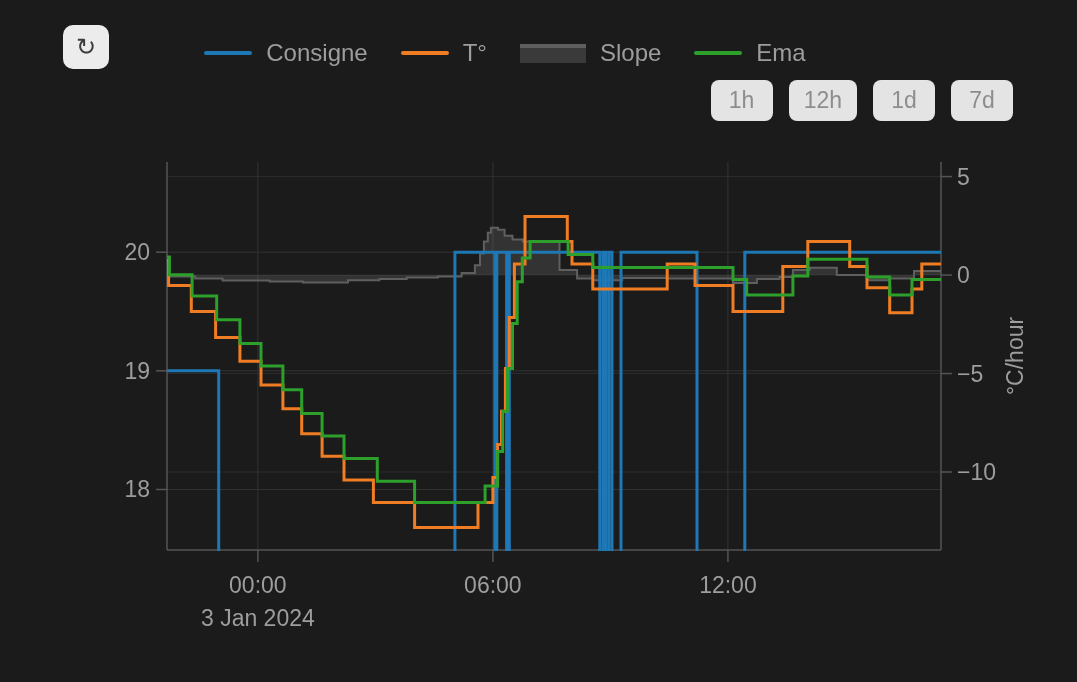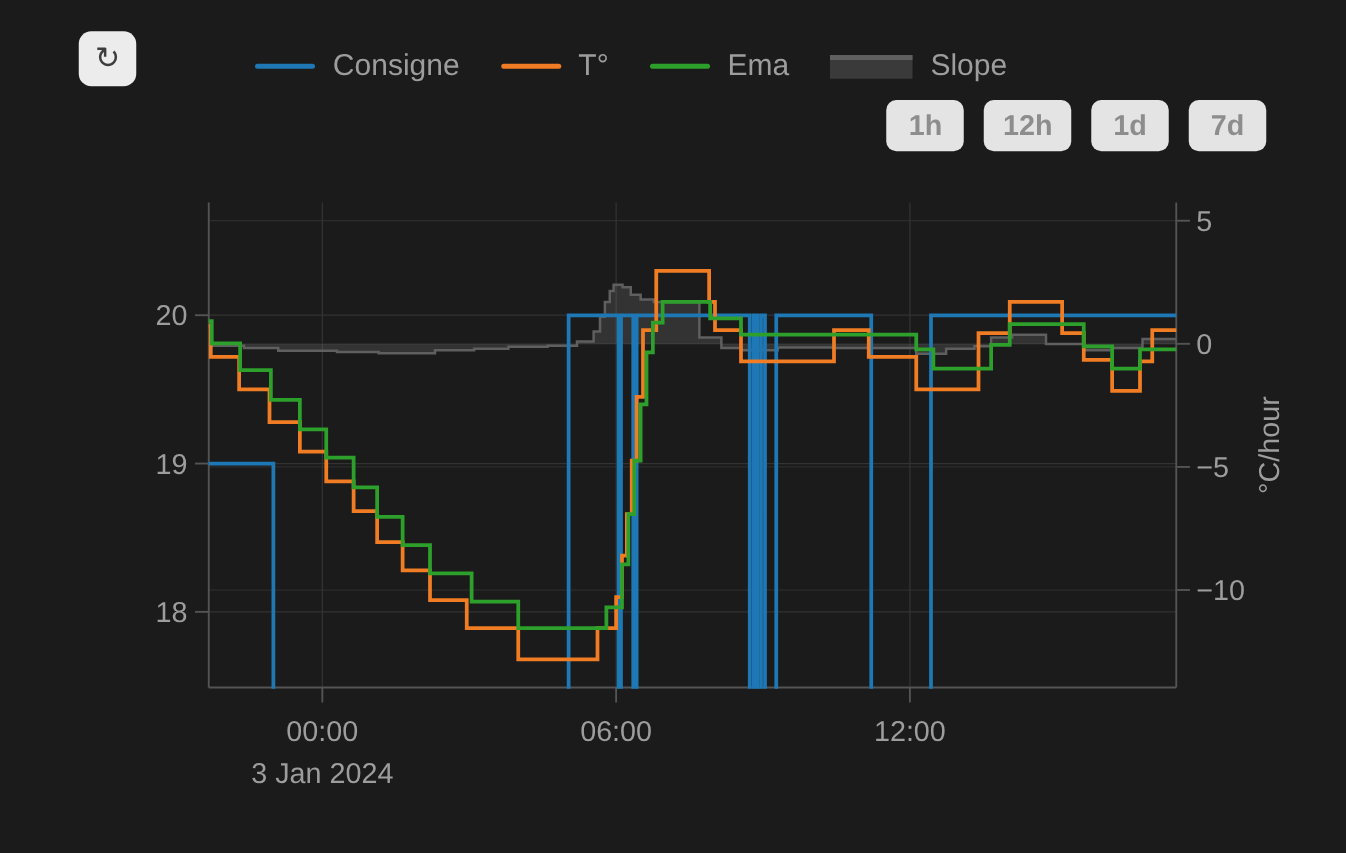--- a/index.html
+++ b/index.html
@@ -20,21 +20,20 @@
   }
   .legend-item{display:flex;align-items:center;gap:14px;cursor:pointer;}
   .legend-label{font-size:24px;color:#9d9d9d;white-space:nowrap;}
   .swatch-line{width:48px;height:4px;border-radius:2px;background:#888;}
   .swatch-area{width:66px;height:15px;background:#3a3a3a;border-top:4px solid #5f5f5f;}
   .ranges{position:absolute;top:80px;right:64px;display:flex;gap:16px;}
   .range-btn{
     background:#e4e4e4;color:#8d8d8d;font-size:23px;border:none;border-radius:8px;
     height:41px;padding:0 15px;min-width:62px;cursor:pointer;
     font-family:"Liberation Sans", sans-serif;
-    font-weight:bold;
   }
   #chart-svg{position:absolute;left:0;top:0;}
   #chart-svg text{font-family:"Liberation Sans", sans-serif;fill:#9d9d9d;}
 </style>
 </head>
 <body>
 
 <button class="refresh-btn">
   <span>↻</span>
 </button>
@@ -42,26 +41,26 @@
 <div class="legend">
   <div class="legend-item">
     <span class="swatch swatch-line" style="background: rgb(30, 120, 181);"></span>
     <span class="legend-label">Consigne</span>
   </div>
   <div class="legend-item">
     <span class="swatch swatch-line" style="background: rgb(240, 125, 35);"></span>
     <span class="legend-label">T°</span>
   </div>
   <div class="legend-item">
+    <span class="swatch swatch-area" style="background: rgb(58, 58, 58); border-top-color: rgb(95, 95, 95);"></span>
+    <span class="legend-label">Slope</span>
+  </div>
+  <div class="legend-item">
     <span class="swatch swatch-line" style="background: rgb(45, 160, 44);"></span>
     <span class="legend-label">Ema</span>
-  </div>
-  <div class="legend-item">
-    <span class="swatch swatch-area" style="background: rgb(58, 58, 58); border-top-color: rgb(95, 95, 95);"></span>
-    <span class="legend-label">Slope</span>
   </div>
 </div>
 
 <div class="ranges">
   <button class="range-btn">1h</button>
   <button class="range-btn">12h</button>
   <button class="range-btn">1d</button>
   <button class="range-btn">7d</button>
 </div>
 

